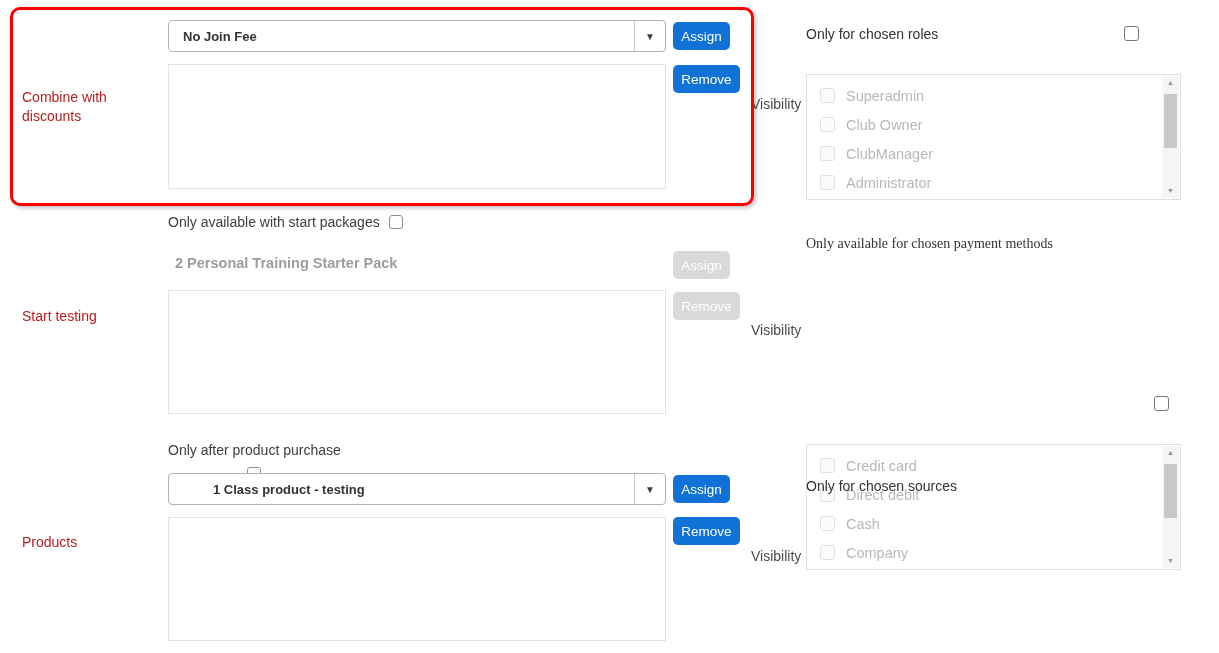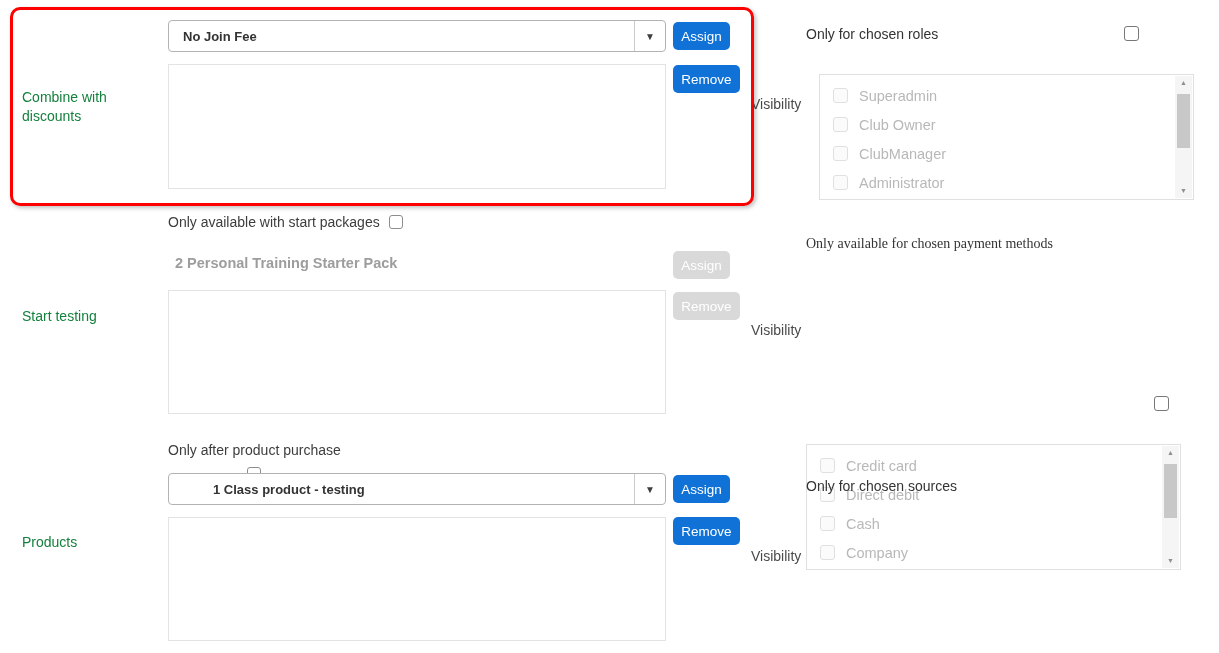--- a/index.html
+++ b/index.html
@@ -5,21 +5,21 @@
   * { margin:0; padding:0; box-sizing:border-box; }
   html,body { background:#fff; }
   body {
     font-family:"Liberation Sans", sans-serif;
     width:1219px; height:653px; position:relative; overflow:hidden;
     color:#444; font-size:14px;
   }
   .abs { position:absolute; }
 
   
-  .row-label { color:#15803d; font-size:14px; line-height:19px; }
+  .row-label { color:#b91c1c; font-size:14px; line-height:19px; }
 
   
   .red-box {
     border:3px solid #fe0000; border-radius:10px;
     box-shadow:2px 2px 4px rgba(0,0,0,0.25);
     pointer-events:none;
   }
 
   
   .combo {
@@ -140,21 +140,21 @@
 <div class="abs listbox" style="left:168px; top:517px; width:498px; height:124px;"></div>
 
 <button class="abs btn" style="left:673px; top:517px; width:67px;">Remove</button>
 
 <div class="abs vis-label" style="left:751px; top:548px;">Visibility</div>
 
 
 <div class="abs list-title" style="left:806px; top:26px;">Only for chosen roles</div>
 <span class="abs cb" style="left:1124px; top:26px;"></span>
 
-<div class="abs opt-list" style="left:806px; top:56px; width:375px; height:126px;margin-left:13px;">
+<div class="abs opt-list" style="left:806px; top:56px; width:375px; height:126px;">
   <div class="opt-item disabled">
     <span class="cb disabled"></span>
     <span class="item-label">Superadmin</span>
   </div>
   <div class="opt-item disabled">
     <span class="cb disabled"></span>
     <span class="item-label">Club Owner</span>
   </div>
   <div class="opt-item disabled">
     <span class="cb disabled"></span>

